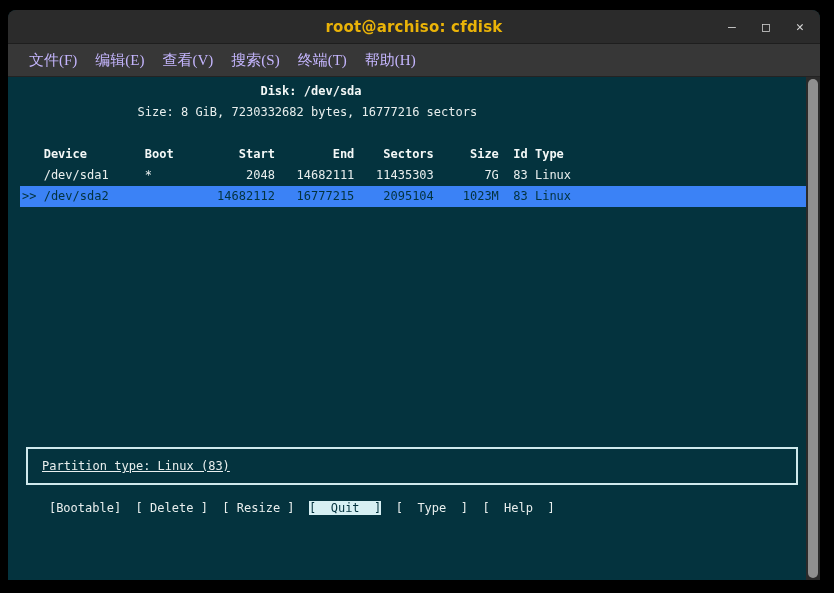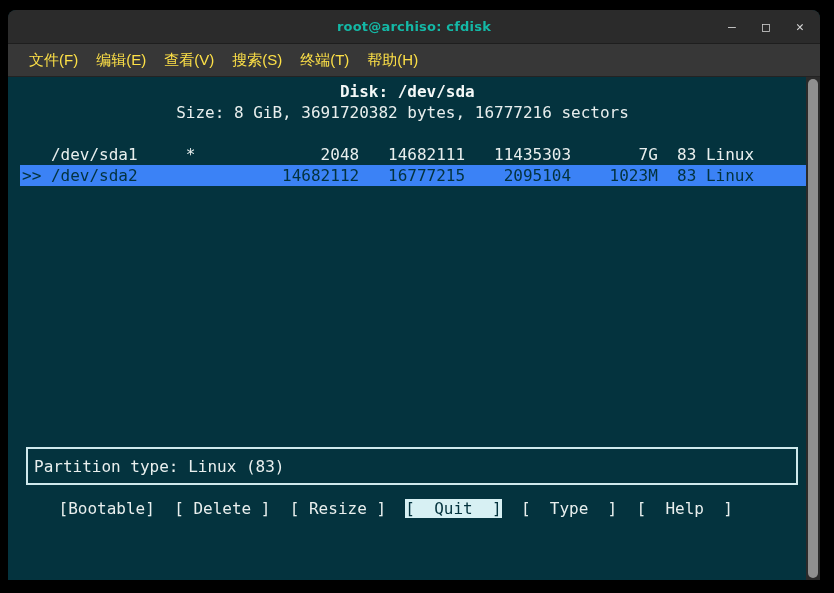--- a/index.html
+++ b/index.html
@@ -11,61 +11,61 @@
   }
 
   
   .titlebar{
     position:relative;height:34px;background:#2b2b2b;
     display:flex;align-items:center;justify-content:center;
     border-bottom:1px solid #1e1e1e;
   }
   .titlebar .title{
     font-family:"DejaVu Sans","Liberation Sans",sans-serif;
-    font-size:13px;font-weight:bold;color:#14b8a6;letter-spacing:.2px;
+    font-size:15px;font-weight:bold;color:#eab308;letter-spacing:.2px;
   }
   .win-controls{
     position:absolute;right:10px;top:0;height:100%;
     display:flex;align-items:center;gap:14px;
   }
   .win-btn{
     width:20px;height:20px;display:flex;align-items:center;justify-content:center;
     color:#d6d6d6;font-family:"DejaVu Sans Mono",monospace;font-size:13px;cursor:pointer;
   }
 
   
   .menubar{
     height:33px;background:#373737;display:flex;align-items:center;
     padding-left:12px;border-bottom:1px solid #232323;
   }
   .menu-item{
-    font-family:Liberation Sans, sans-serif;
-    font-size:15px;color:#fde047;padding:4px 9px;cursor:default;
+    font-family:Liberation Serif, serif;
+    font-size:15px;color:#c4b5fd;padding:4px 9px;cursor:default;
   }
 
   
   .terminal{
     position:relative;height:503px;background:#04333e;
     font-family:"DejaVu Sans Mono","Liberation Mono",monospace;
-    font-size:16px;color:#e9efee;
+    font-size:12px;color:#e9efee;
   }
   .term-lines{
     position:absolute;left:12px;right:14px;top:4px;
   }
   .tline{
     height:21px;line-height:21px;white-space:pre;padding-left:2px;
   }
   .tline.bold{font-weight:bold;color:#f4f8f7;}
   .tline.selected{background:#3b82f6;color:#03323d;}
 
   .info-box{
     position:absolute;left:18px;top:370px;width:772px;height:38px;
     border:2px solid #cfe9ec;display:flex;align-items:center;
   }
-  .info-box span{padding-left:6px;white-space:pre;}
+  .info-box span{padding-left:14px;white-space:pre;text-decoration:underline;}
 
   .btn-rows{position:absolute;left:12px;top:421px;}
   .btn-row{height:21px;line-height:21px;white-space:pre;}
   .tbtn{cursor:pointer;}
   .tbtn.selected{background:#d7f0f3;color:#03323d;}
 
   
   .scrollbar{
     position:absolute;top:0;right:0;width:14px;height:503px;background:#2a2a2a;
   }
@@ -99,22 +99,23 @@
       <div class="menu-item">编辑(E)</div>
       <div class="menu-item">查看(V)</div>
       <div class="menu-item">搜索(S)</div>
       <div class="menu-item">终端(T)</div>
       <div class="menu-item">帮助(H)</div>
     </div>
 
   <div class="terminal">
     <div class="term-lines">
         <div class="tline bold">                                 Disk: /dev/sda</div>
-        <div class="tline">                Size: 8 GiB, 3691720382 bytes, 16777216 sectors</div>
+        <div class="tline">                Size: 8 GiB, 7230332682 bytes, 16777216 sectors</div>
         <div class="tline"></div>
+        <div class="tline bold">   Device        Boot         Start        End    Sectors     Size  Id Type</div>
         <div class="tline">   /dev/sda1     *             2048   14682111   11435303       7G  83 Linux</div>
         <div class="tline selected">&gt;&gt; /dev/sda2               14682112   16777215    2095104    1023M  83 Linux</div>
       </div>
 
     <div class="info-box">
       <span>Partition type: Linux (83)</span>
     </div>
 
     <div class="btn-rows">
         <div class="btn-row">    <span class="tbtn">[Bootable]</span>  <span class="tbtn">[ Delete ]</span>  <span class="tbtn">[ Resize ]</span>  <span class="tbtn selected">[  Quit  ]</span>  <span class="tbtn">[  Type  ]</span>  <span class="tbtn">[  Help  ]</span></div>

